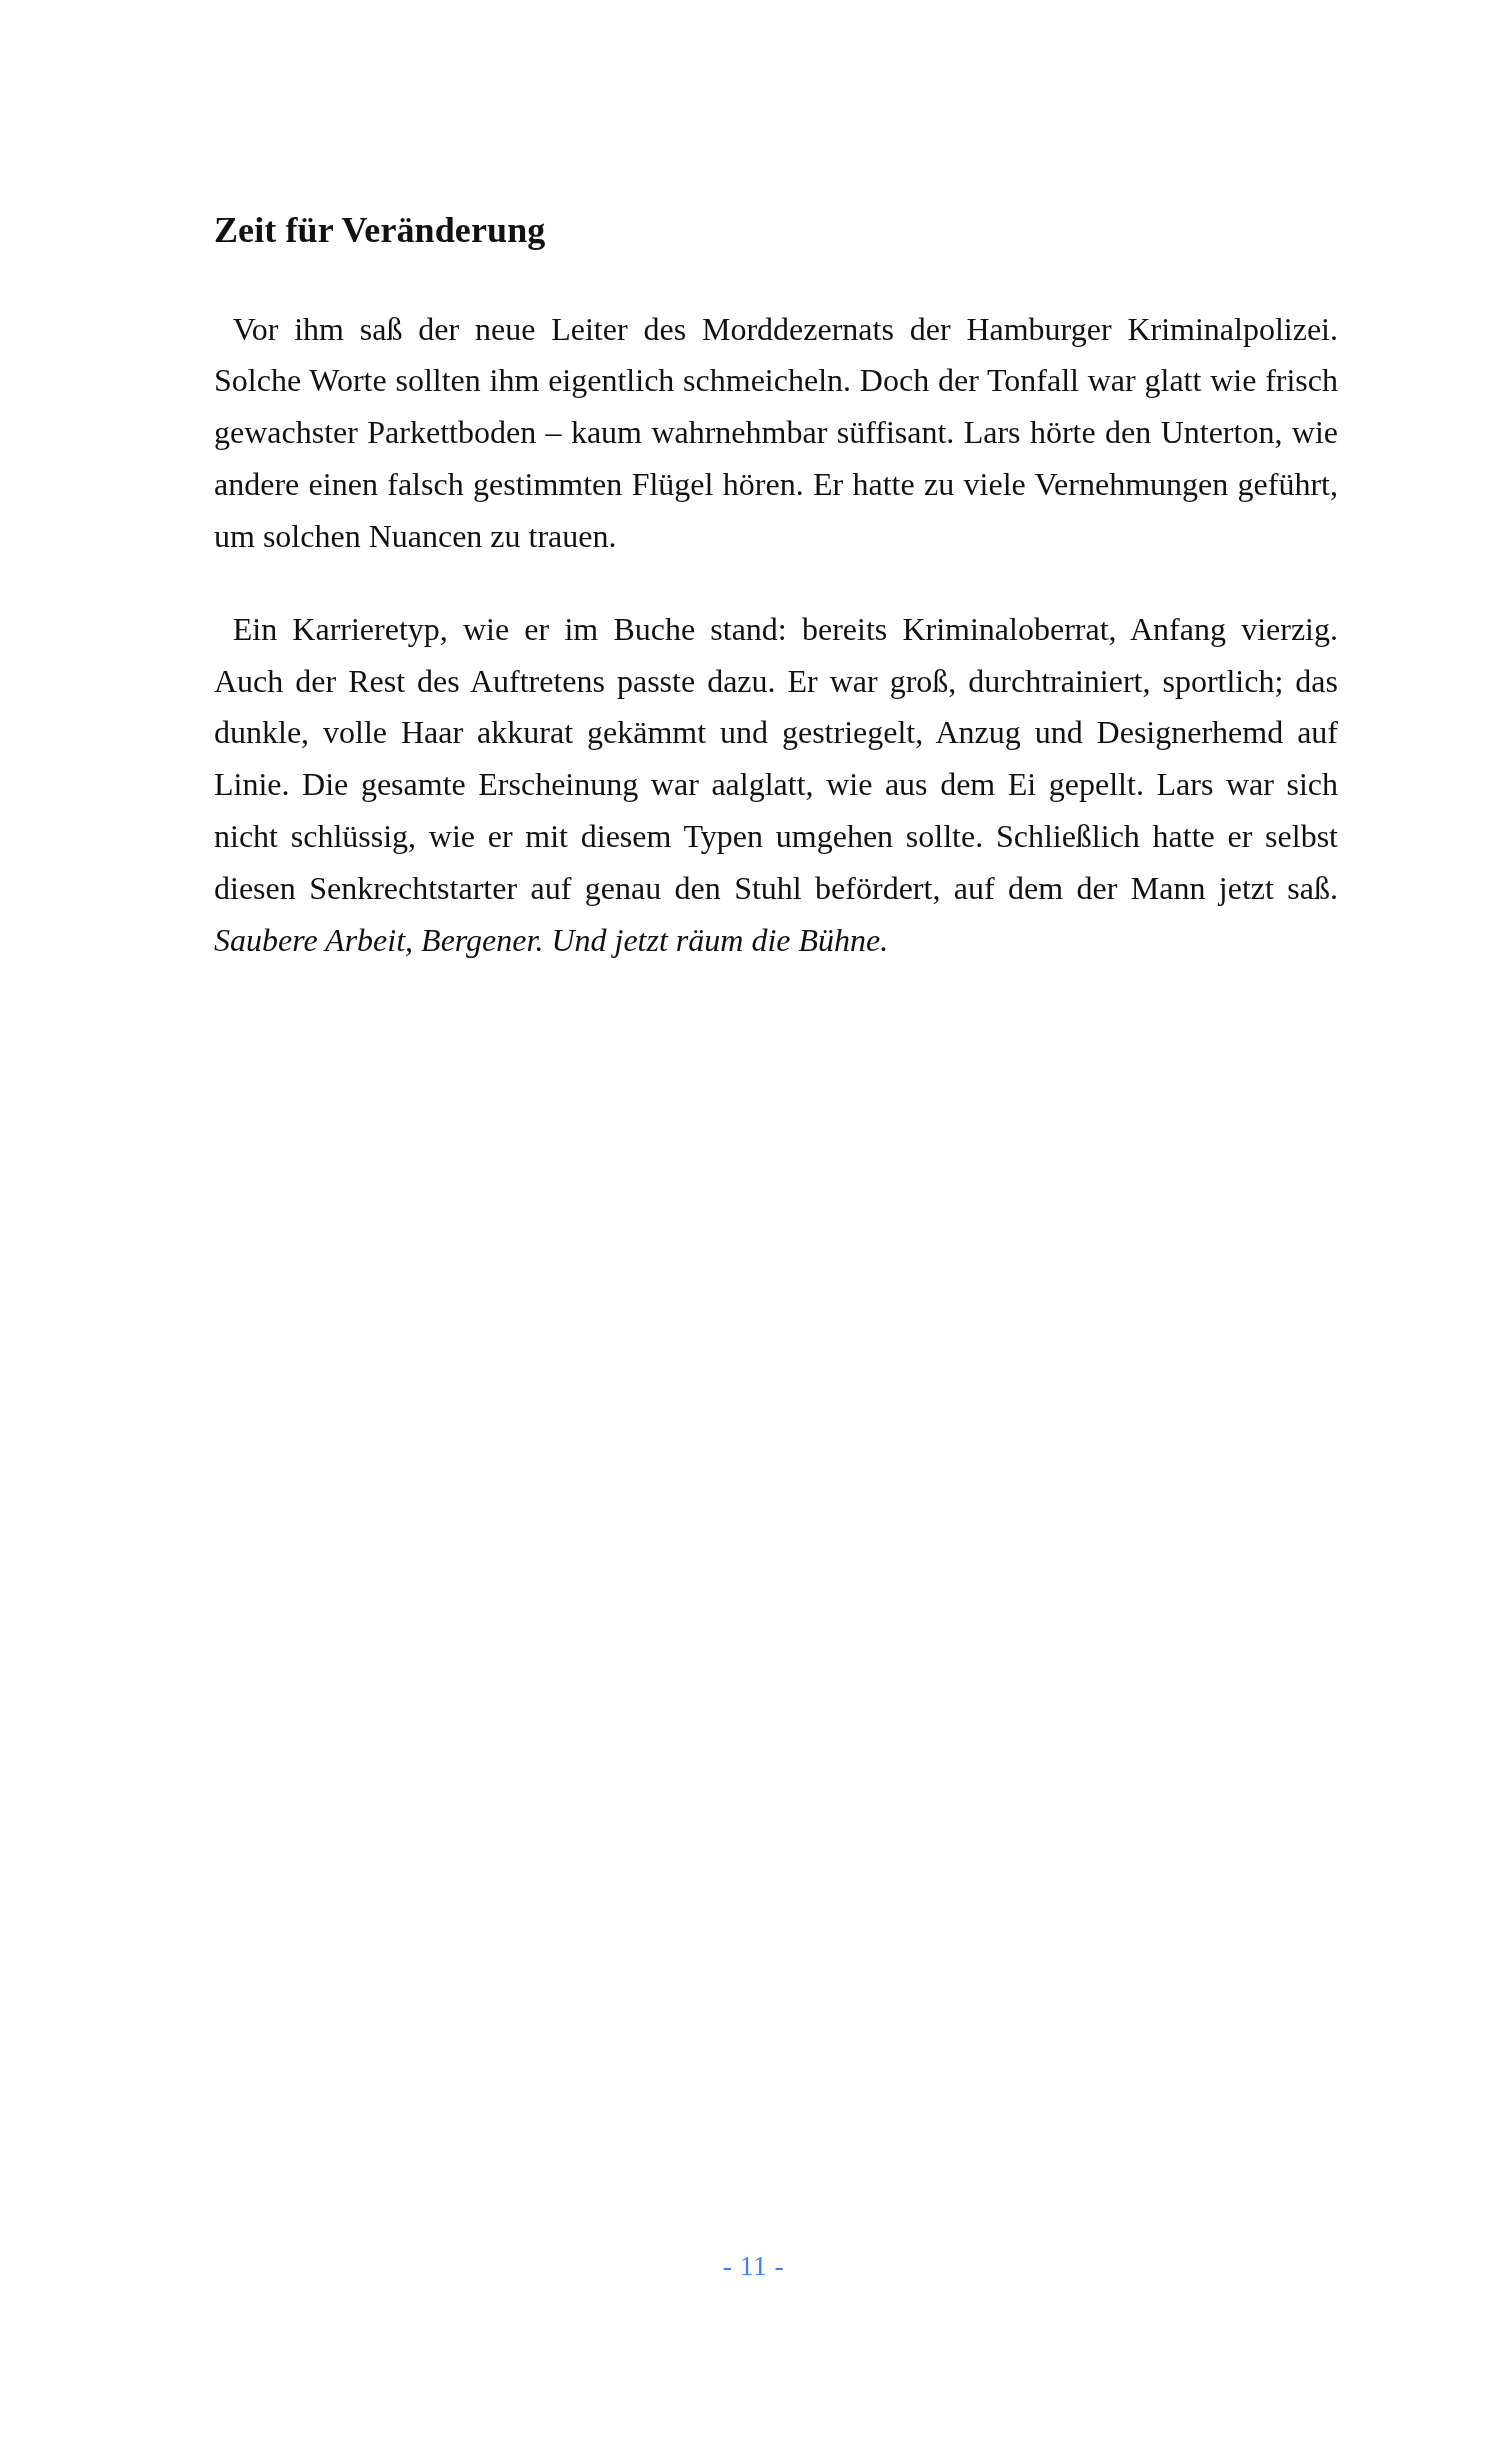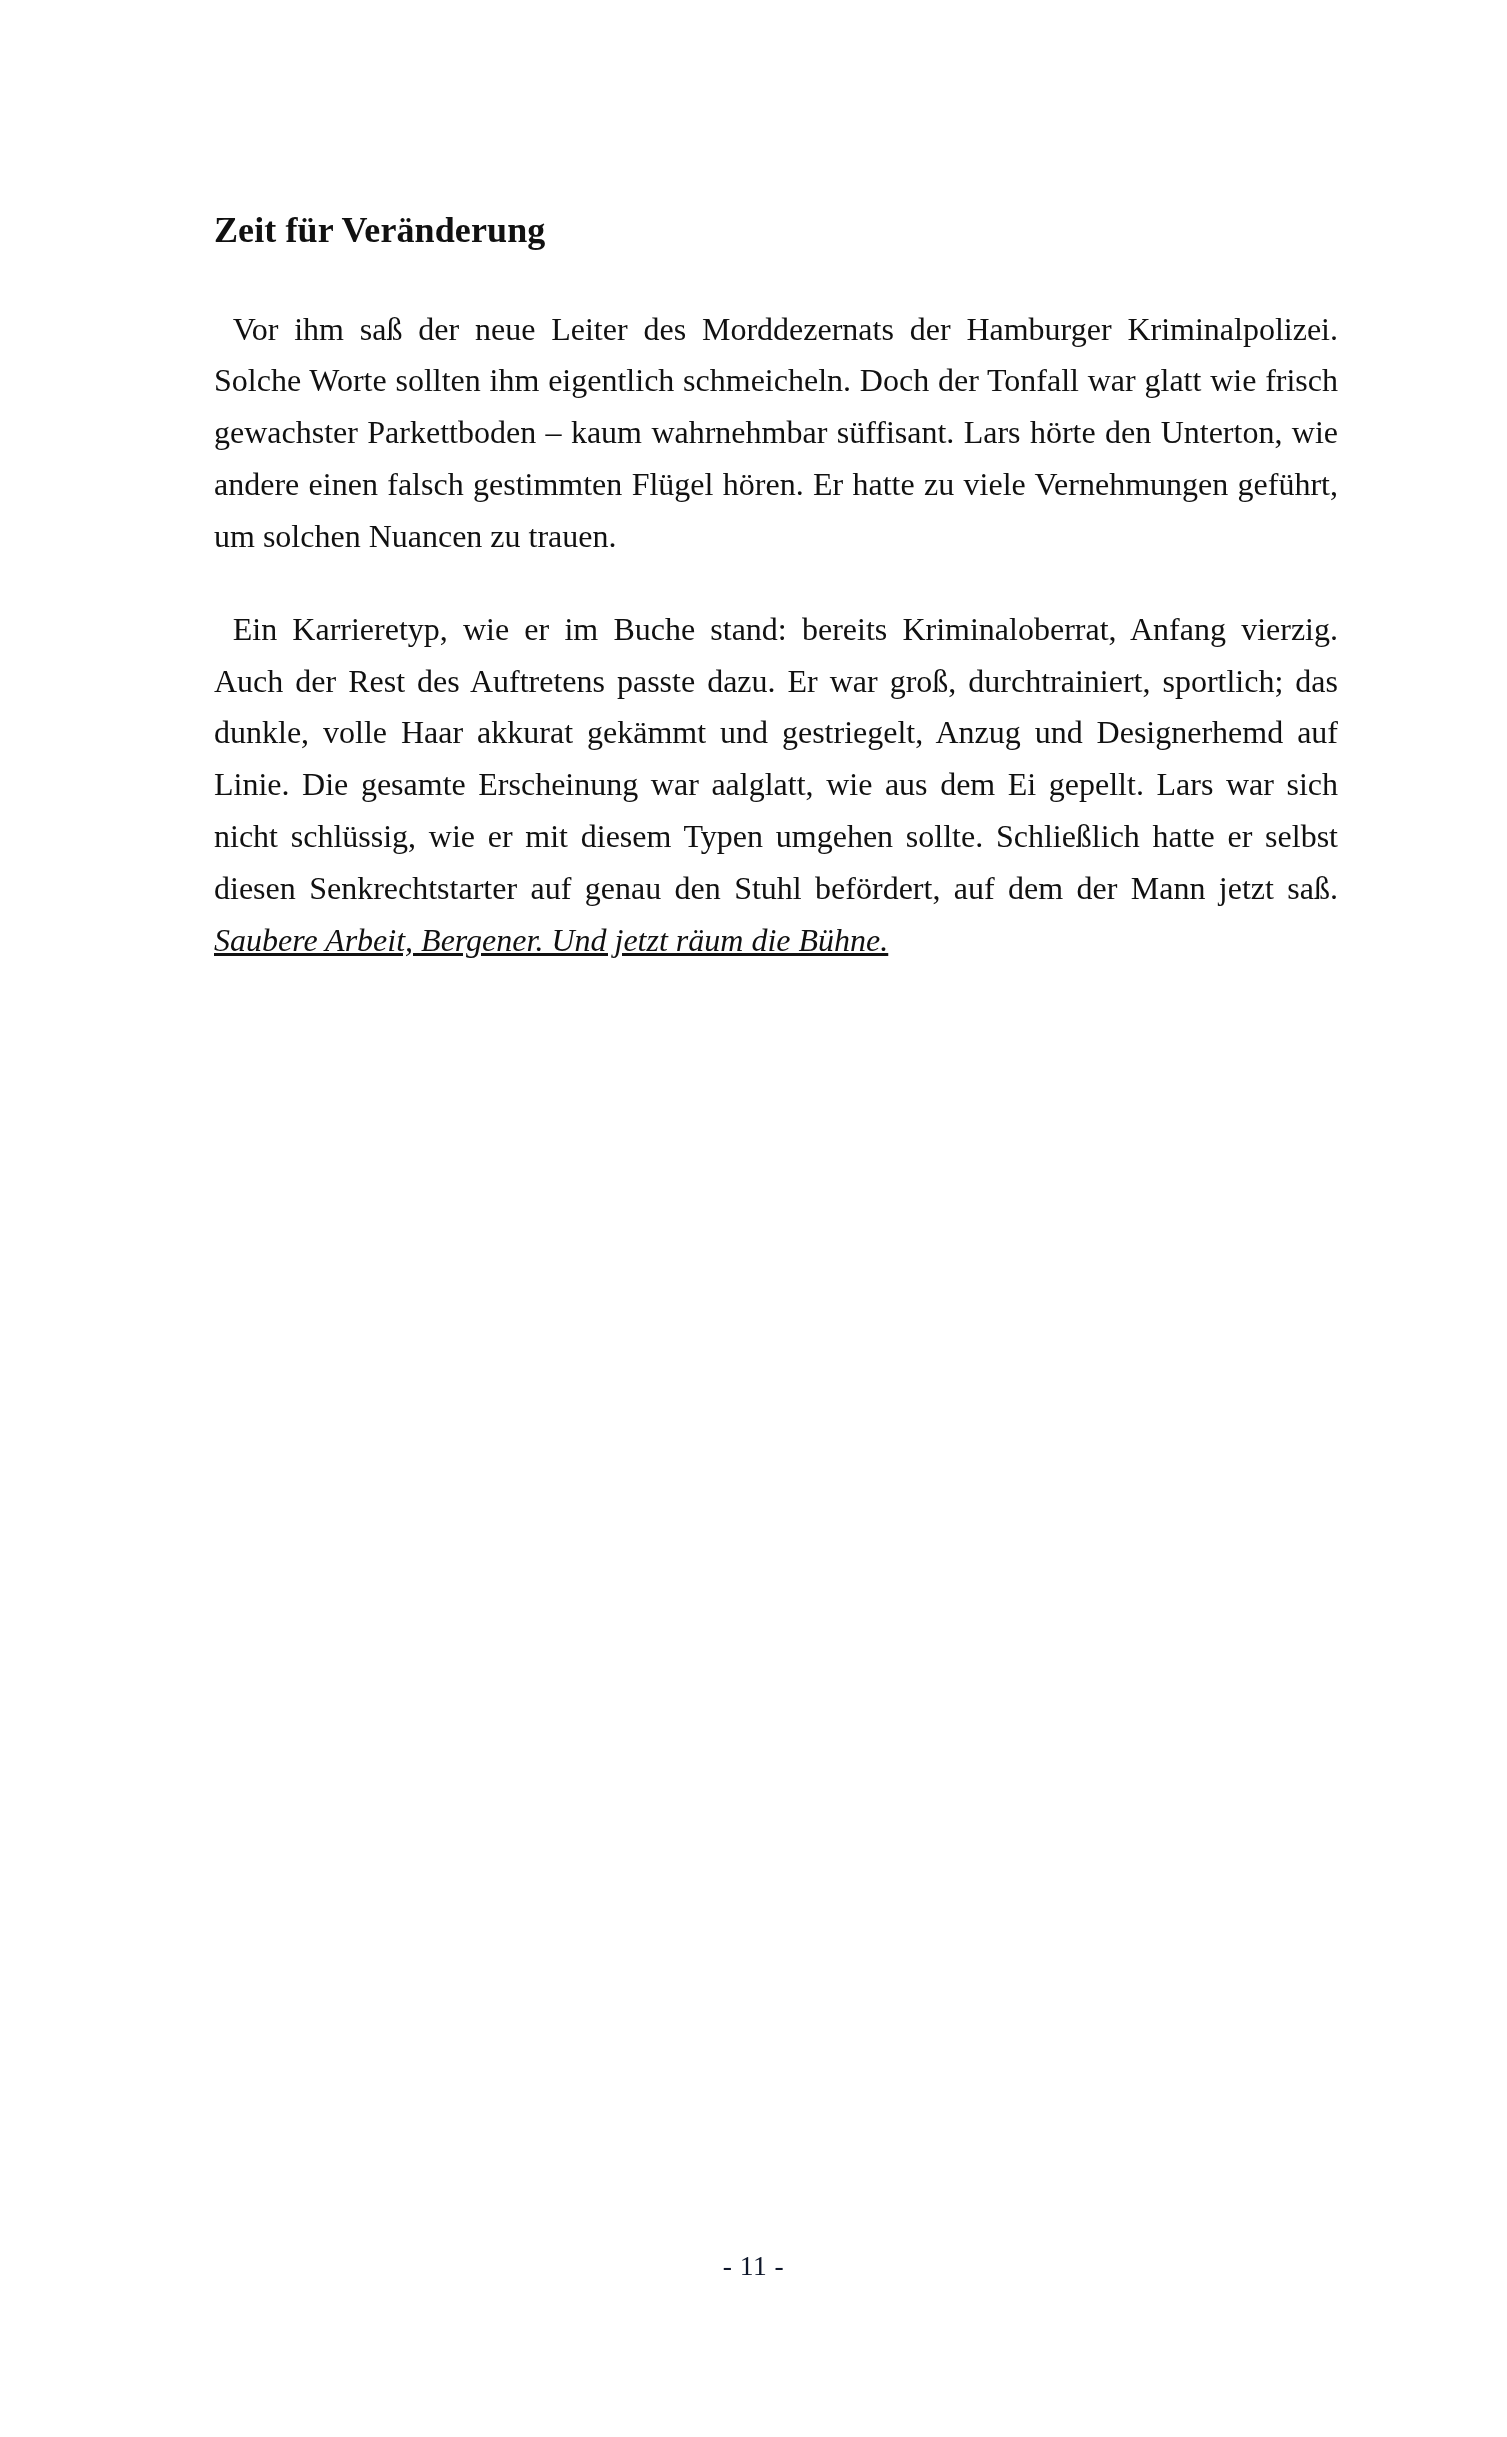--- a/index.html
+++ b/index.html
@@ -42,32 +42,31 @@
     margin: 0 0 41px 0;
     hyphens: manual;
   }
 
   .para.indent {
     text-indent: 18.7px;
   }
 
   .para .em {
     font-style: italic;
-    text-decoration: underline;
   }
 
   .folio {
     position: absolute;
     left: 0;
     right: 0;
     top: 2250px;
     text-align: center;
     font-size: 27.5px;
     letter-spacing: 0.5px;
-    color: #0f172a;
+    color: #3b82f6;
   }
 </style>
 </head>
 <body>
 
 <div class="page">
 
   <h1 class="chapter-title">Zeit für Veränderung</h1>
 
 

